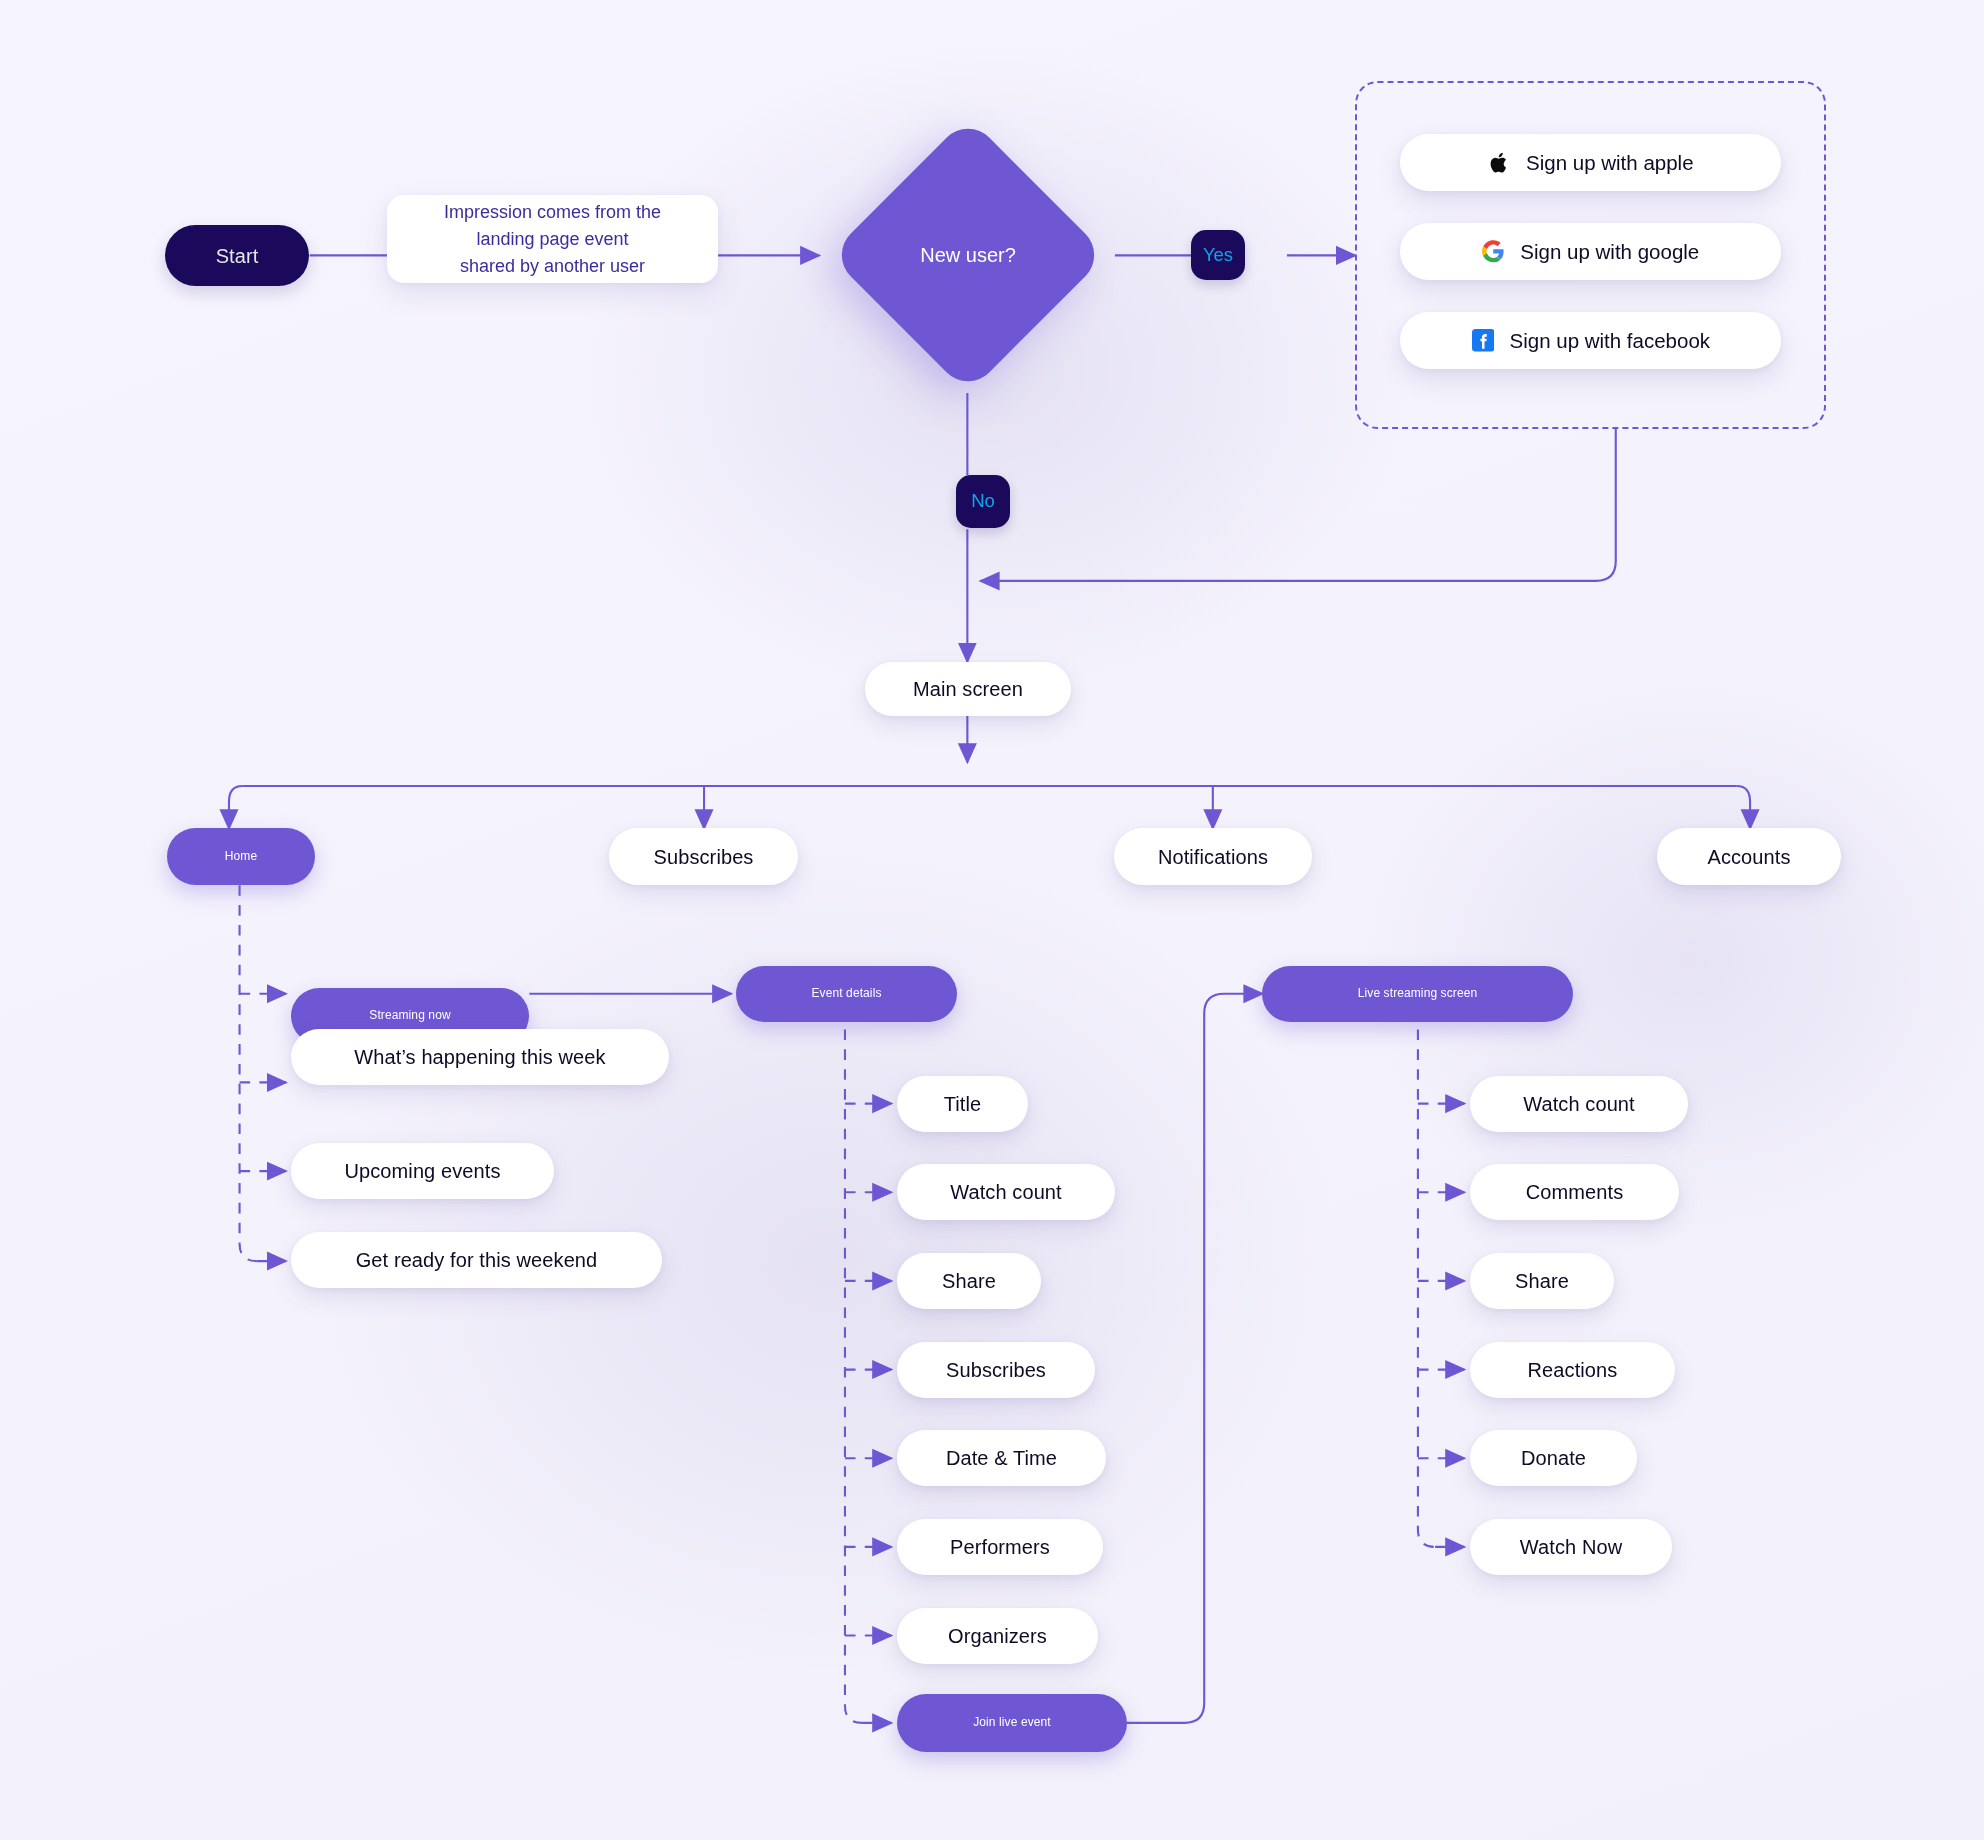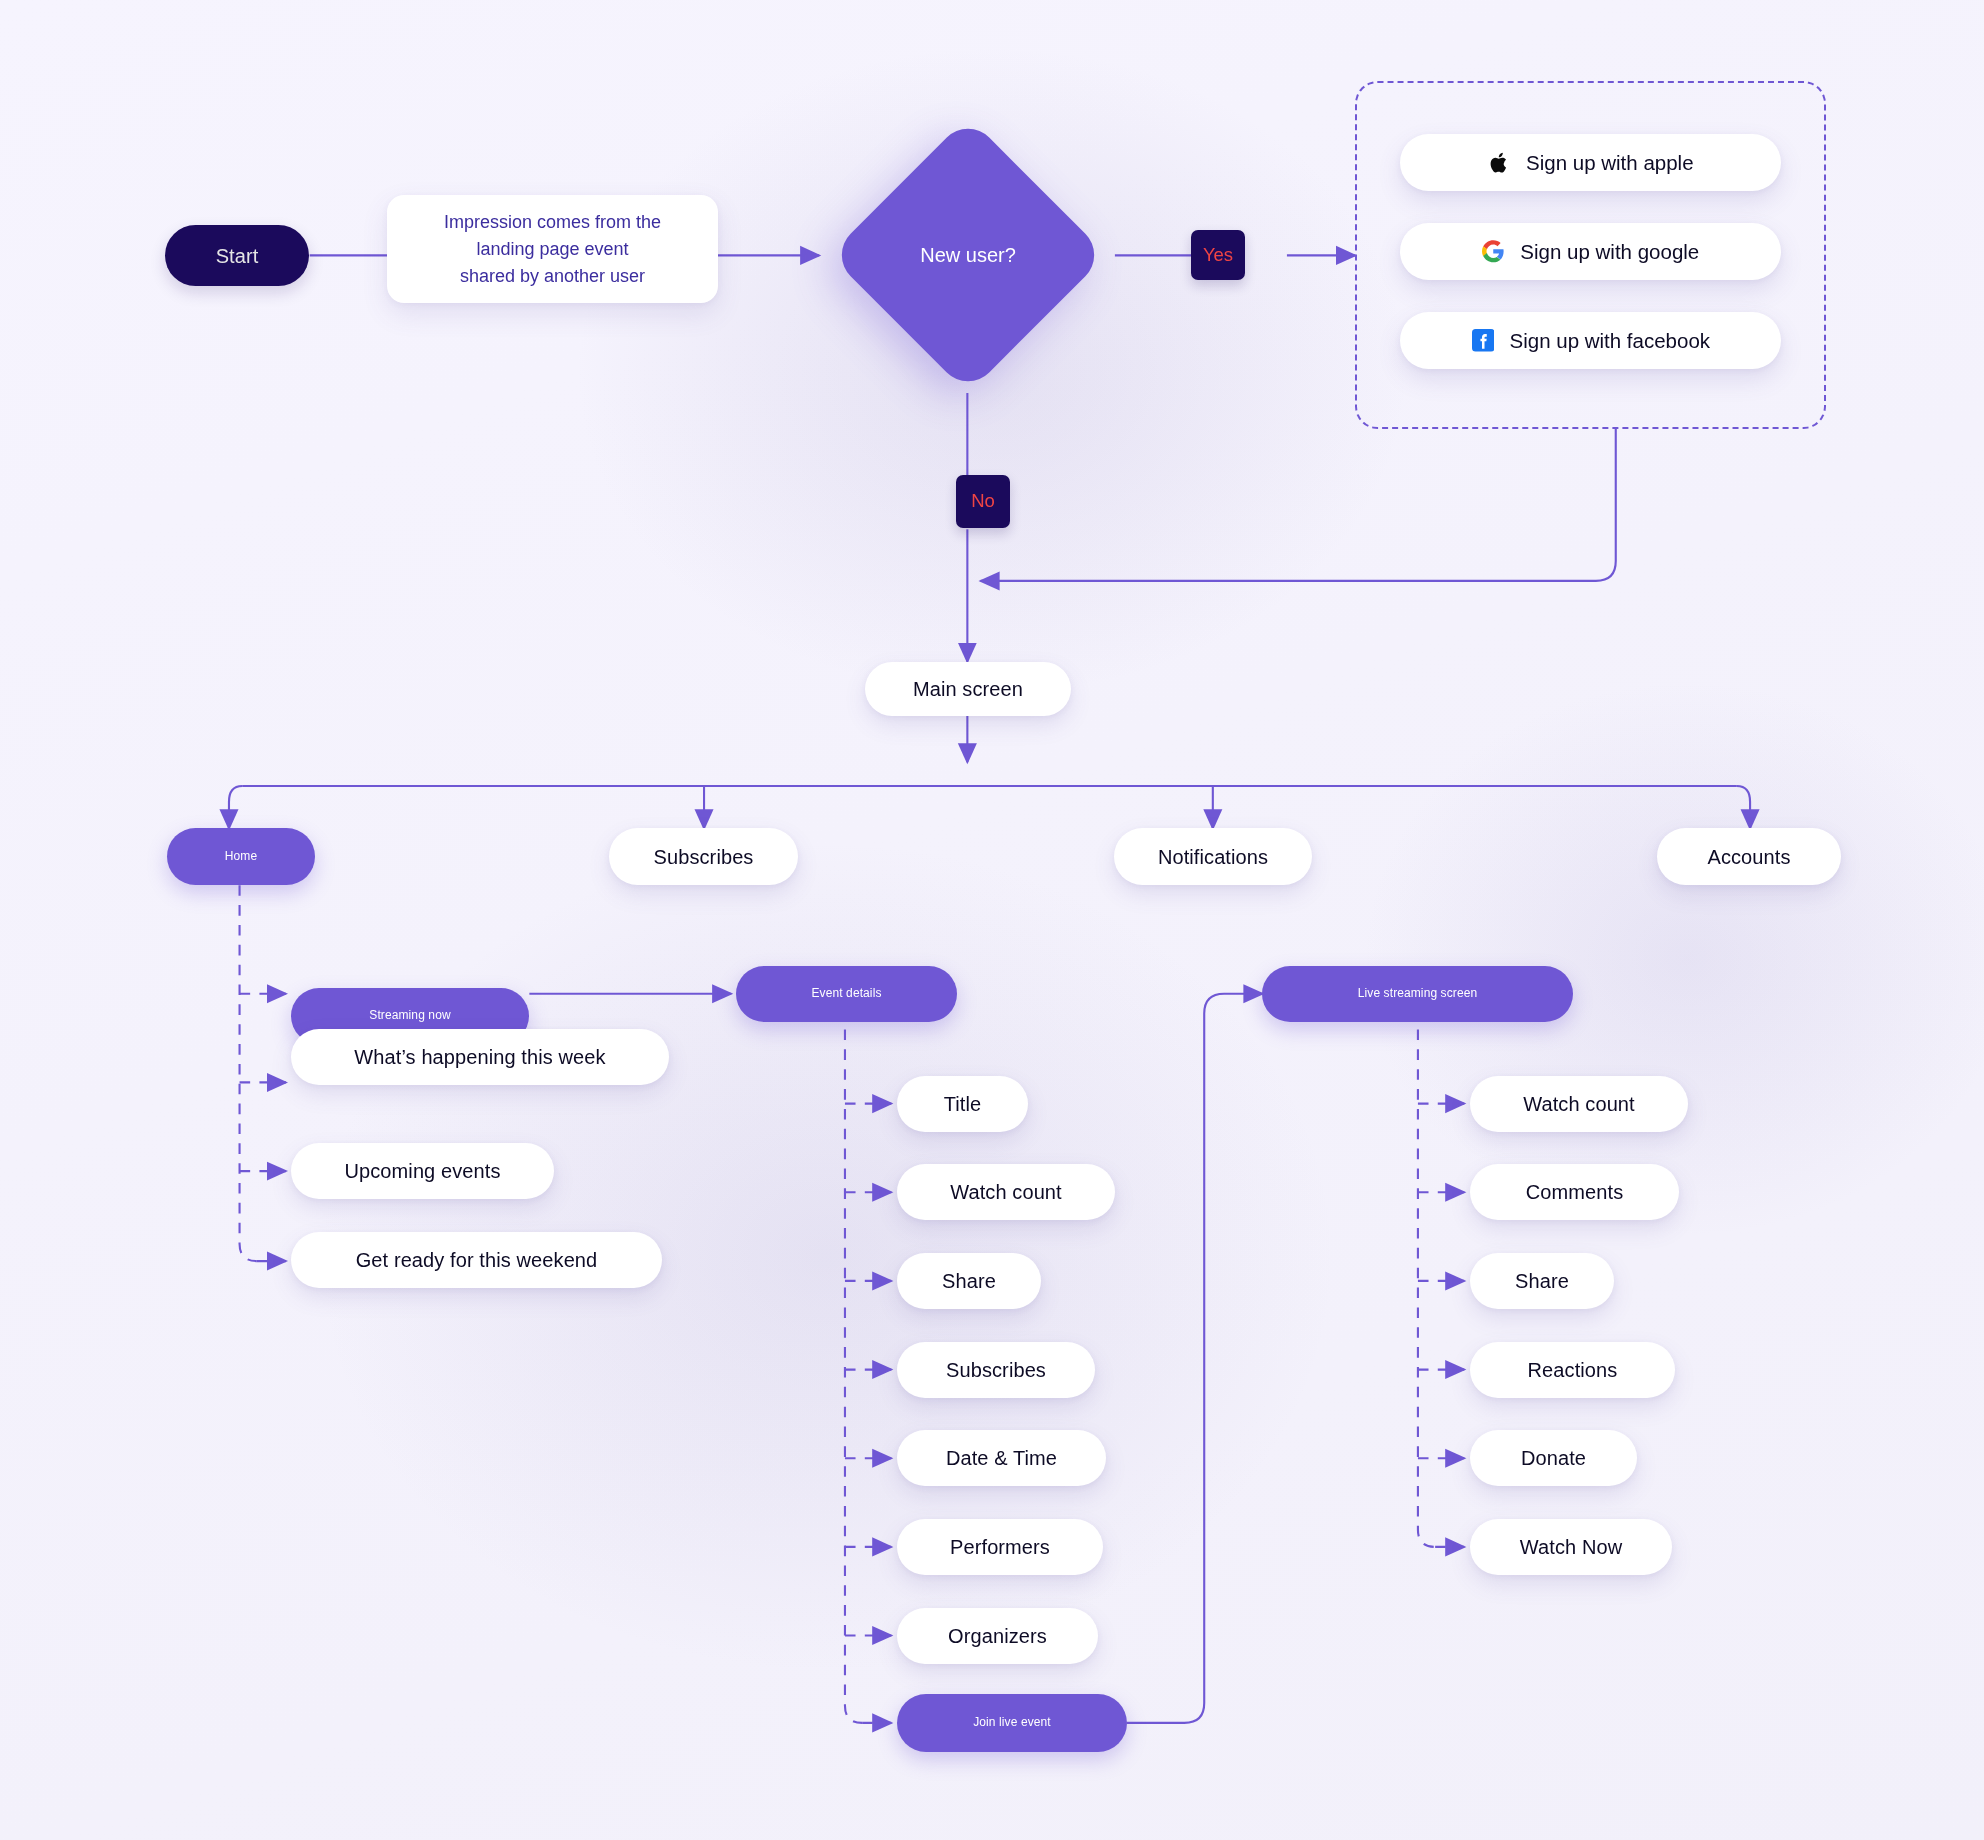--- a/index.html
+++ b/index.html
@@ -64,22 +64,22 @@
     color: #3b2d9e;
     border-radius: 17px;
     font-size: 18px;
     font-weight: 500;
     line-height: 1.5;
     box-shadow: 0 10.6px 26.5px rgba(90,75,160,.12), 0 2px 6.6px rgba(90,75,160,.06);
     flex-direction: column;
   }
   .badge-dark {
     background: #1b0a5c;
-    color: #ef4444;
-    border-radius: 7px;
+    color: #0ea5e9;
+    border-radius: 15px;
     font-size: 18.5px;
     font-weight: 500;
     box-shadow: 0 5.3px 12px rgba(35,15,100,.18);
   }
 
   
   .diamond {
     position: absolute;
     z-index: 3;
   }
@@ -197,21 +197,21 @@
       <path d="M 2143,2070 L 2213,2070" marker-end="url(#ah)"></path>
       <path d="M 2143,2204 L 2213,2204" marker-end="url(#ah)"></path>
       <path d="M 2169,2338 L 2213,2338" marker-end="url(#ah)"></path>
     </g>
   </svg>
 
   <div class="node pill-dark" style="left:165px; top:225px; width:144px; height:61px;">
     <span>Start</span>
   </div>
 
-  <div class="node card-white" style="left:387px; top:195px; width:331px; height:108px;">
+  <div class="node card-white" style="left:387px; top:195px; width:331px; height:88px;">
     <span>Impression comes from the</span>
     <span>landing page event</span>
     <span>shared by another user</span>
   </div>
 
   <div class="diamond" style="left:870px; top:157px; width:196px; height:196px;">
     <div class="shape"></div>
     <div class="dlabel">New user?</div>
   </div>
 

